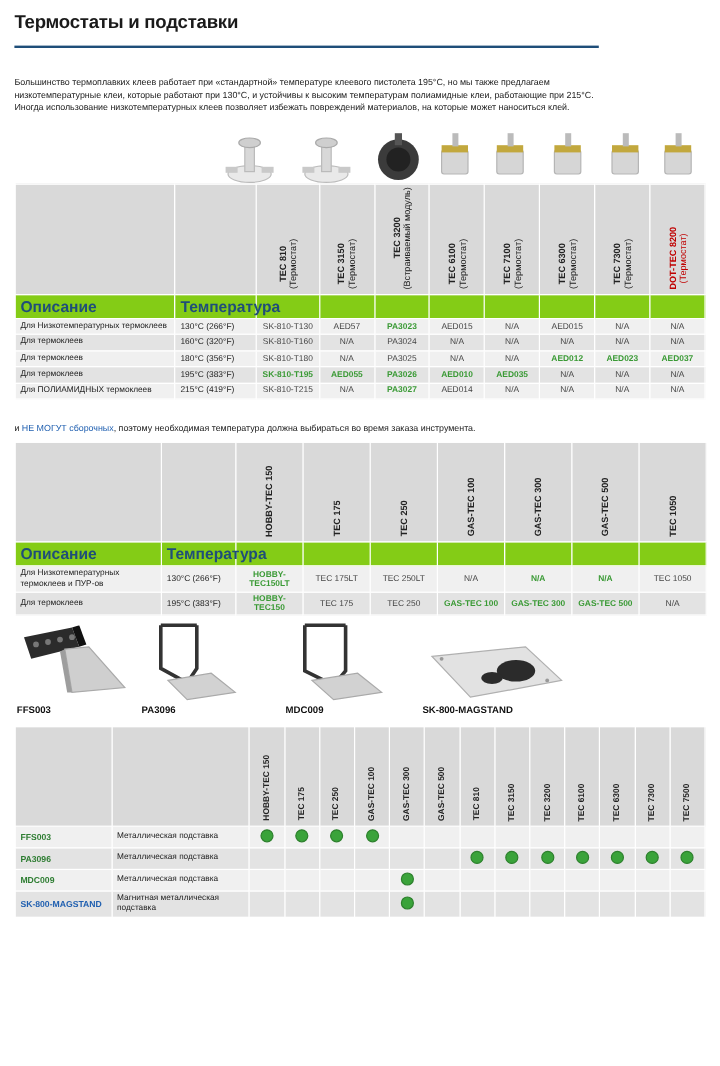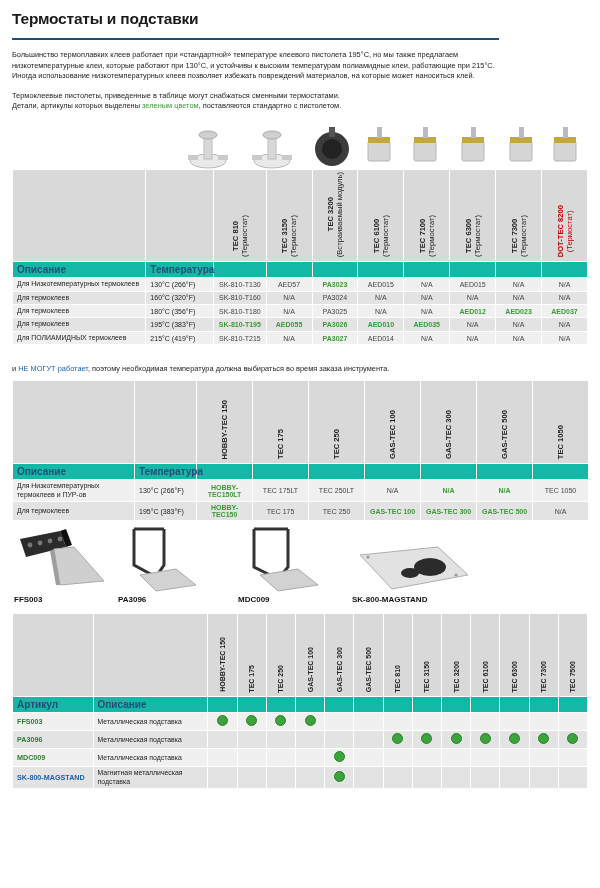--- a/index.html
+++ b/index.html
@@ -12,42 +12,42 @@
 
   
   .hdr{padding:10px 12px 4px 12px;}
   .hdr h1{
     font-size:15.5px;font-weight:bold;color:#1a1a1a;margin:0 0 6px 0;
     letter-spacing:-0.2px;
   }
   .hdr-rule{height:2px;background:#1f4e79;margin:0 12px;}
 
   
-  .intro{padding:10px 12px 0 12px;font-size:7.4px;line-height:10.6px;color:#222;}
+  .intro{padding:10px 12px 0 12px;font-size:7.4px;line-height:10.6px;color:#222;margin-top:14px;}
   .intro p{margin:0 0 9px 0;}
   .green{color:#3a9a35;}
   .blue{color:#1f5fb0;}
 
   
   .photostrip{position:relative;height:48px;margin:2px 0 0 0;}
   .ph{position:absolute;bottom:0;}
 
   
   table{border-collapse:collapse;}
   .tbl{width:576px;margin:0 12px;table-layout:fixed;}
   .tbl td,.tbl th{border:1px solid #ffffff;padding:2px 4px;vertical-align:middle;}
 
   .hdrow td{background:#d9d9d9;height:76px;vertical-align:bottom;padding-bottom:4px;}
   .vert{
     writing-mode:vertical-rl;transform:rotate(180deg);
     font-weight:bold;font-size:7.6px;white-space:nowrap;line-height:9px;
     margin:0 auto;
   }
   .vert.small{font-size:7px;}
-  .lblrow td{background:#14b8a6;font-weight:bold;font-size:10px;color:#1f4e79;}
+  .lblrow td{background:#84cc16;font-weight:bold;font-size:13px;color:#1f4e79;}
   .row-a td{background:#f0f0f0;}
   .row-b td{background:#e3e3e3;}
   .c{text-align:center;}
   .desc{font-size:6.9px;line-height:8.4px;}
   .na{color:#444;}
   .val{font-size:7px;}
   .tgreen{color:#3a9a35;font-weight:bold;}
 
   
   .mid{padding:8px 12px 6px 12px;font-size:7.4px;line-height:10.6px;}
@@ -70,24 +70,20 @@
 
 <div class="page">
 
   <div class="hdr">
     <h1>Термостаты и подставки</h1>
   </div>
   <div class="hdr-rule"></div>
 
   <div class="intro">
     <p>Большинство термоплавких клеев работает при «стандартной» температуре клеевого пистолета 195°C, но мы также предлагаем низкотемпературные клеи, которые работают при 130°C, и устойчивы к высоким температурам полиамидные клеи, работающие при 215°C. Иногда использование низкотемпературных клеев позволяет избежать повреждений материалов, на которые может наноситься клей.</p>
-    <p>
-      <span>Термоклеевые пистолеты, приведенные в таблице могут снабжаться сменными термостатами.</span><br>
-      <span>Детали, артикулы которых выделены </span><span class="green">зеленым цветом</span><span>, поставляются стандартно с пистолетом.</span>
-    </p>
   </div>
 
   <div class="photostrip">
 
     <svg class="ph" style="left:186px;" width="44" height="46" viewBox="0 0 44 46">
       <ellipse cx="22" cy="38" rx="18" ry="7" fill="#e9e9e9" stroke="#bbb"></ellipse>
       <rect x="18" y="12" width="8" height="24" fill="#d8d8d8" stroke="#bbb"></rect>
       <ellipse cx="22" cy="12" rx="9" ry="4" fill="#cfcfcf" stroke="#aaa"></ellipse>
       <rect x="2" y="32" width="10" height="5" fill="#c9c9c9"></rect>
       <rect x="32" y="32" width="10" height="5" fill="#c9c9c9"></rect>
@@ -243,21 +239,21 @@
           <td class="c val na">N/A</td>
           <td class="c val na">N/A</td>
           <td class="c val na">N/A</td>
           <td class="c val na">N/A</td>
         </tr>
       </tbody>
   </table>
 
   <div class="mid">
     <br>
-    <span>и </span><span class="blue">НЕ МОГУТ работает</span><span>, поэтому необходимая температура должна выбираться во время заказа инструмента.</span>
+    <span>и </span><span class="blue">НЕ МОГУТ сборочных</span><span>, поэтому необходимая температура должна выбираться во время заказа инструмента.</span>
   </div>
 
   <table class="tbl" id="t2">
     <colgroup>
       <col style="width:122px">
         <col style="width:62px">
       <col style="width:56px">
         <col style="width:56px">
         <col style="width:56px">
       <col style="width:56px">
@@ -424,37 +420,20 @@
           <td class="c">
             <div class="vert small">TEC 6300</div>
           </td>
           <td class="c">
             <div class="vert small">TEC 7300</div>
           </td>
           <td class="c">
             <div class="vert small">TEC 7500</div>
           </td>
         </tr>
-        <tr class="lblrow">
-          <td>Артикул</td>
-          <td>Описание</td>
-          <td></td>
-          <td></td>
-          <td></td>
-          <td></td>
-          <td></td>
-          <td></td>
-          <td></td>
-          <td></td>
-          <td></td>
-          <td></td>
-          <td></td>
-          <td></td>
-          <td></td>
-        </tr>
         <tr class="row-a">
           <td><span class="artcol" style="color:#2e7d32">FFS003</span></td>
           <td class="desc">Металлическая подставка</td>
           <td class="c"><span class="dot"></span></td>
           <td class="c"><span class="dot"></span></td>
           <td class="c"><span class="dot"></span></td>
           <td class="c"><span class="dot"></span></td>
           <td class="c"></td>
           <td class="c"></td>
           <td class="c"></td>

